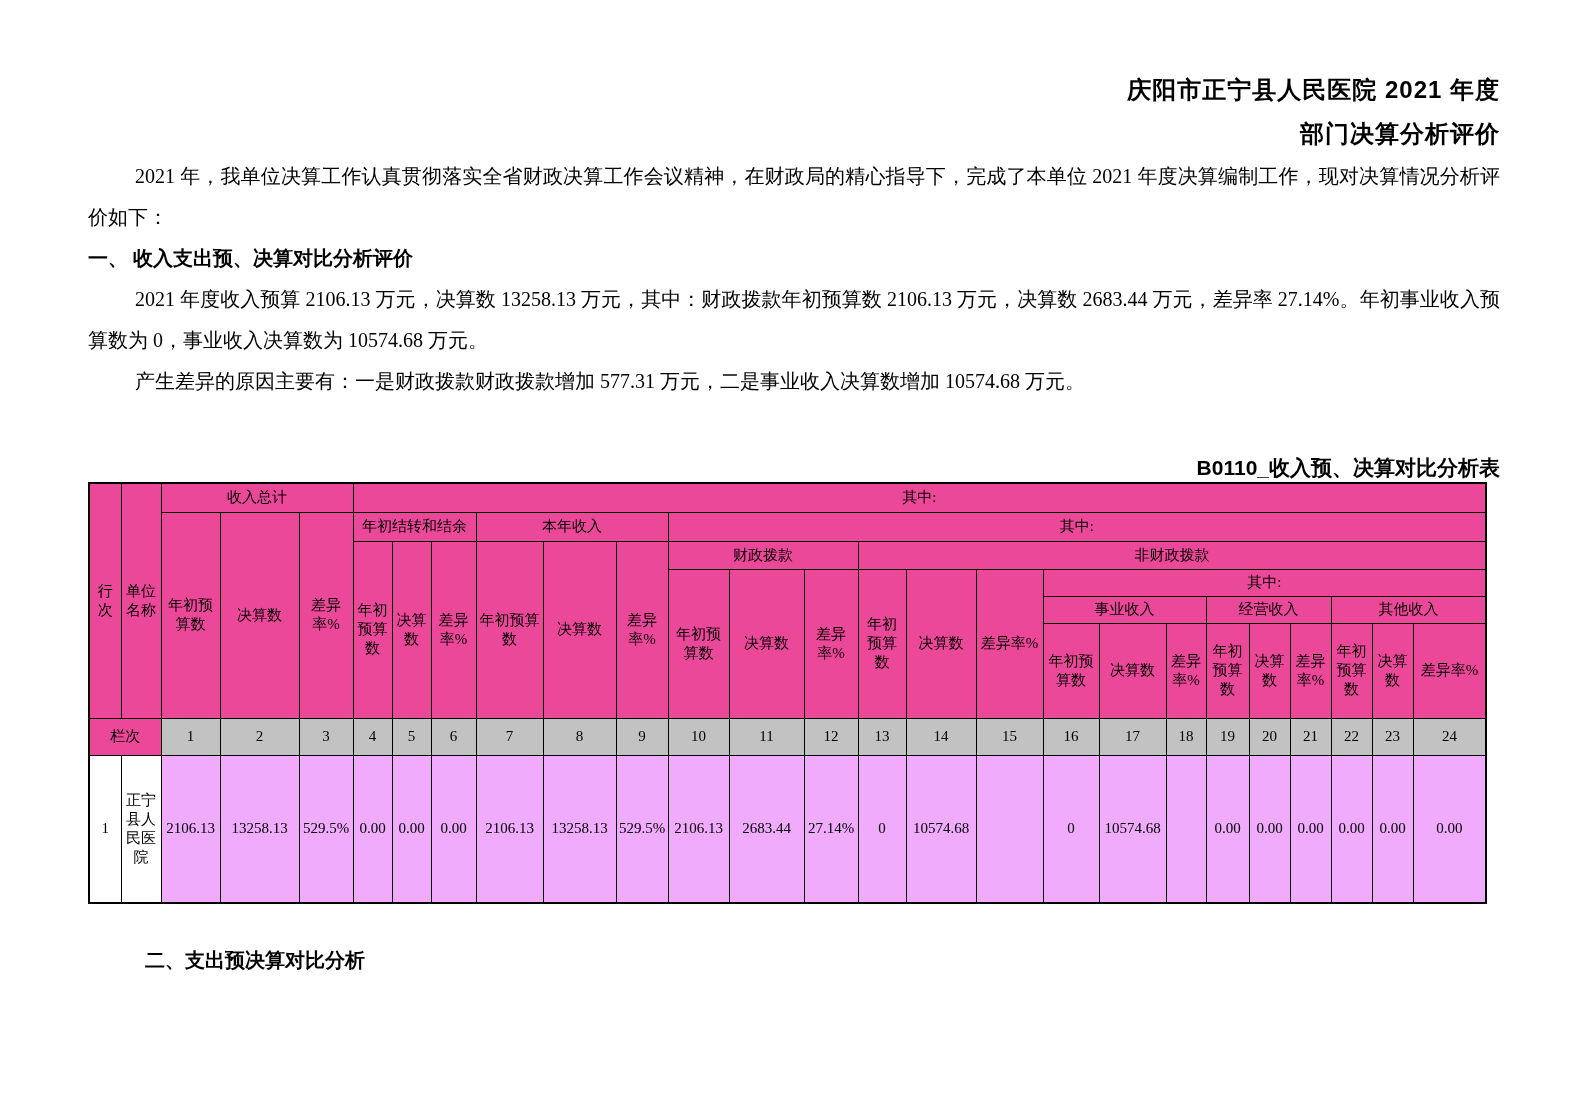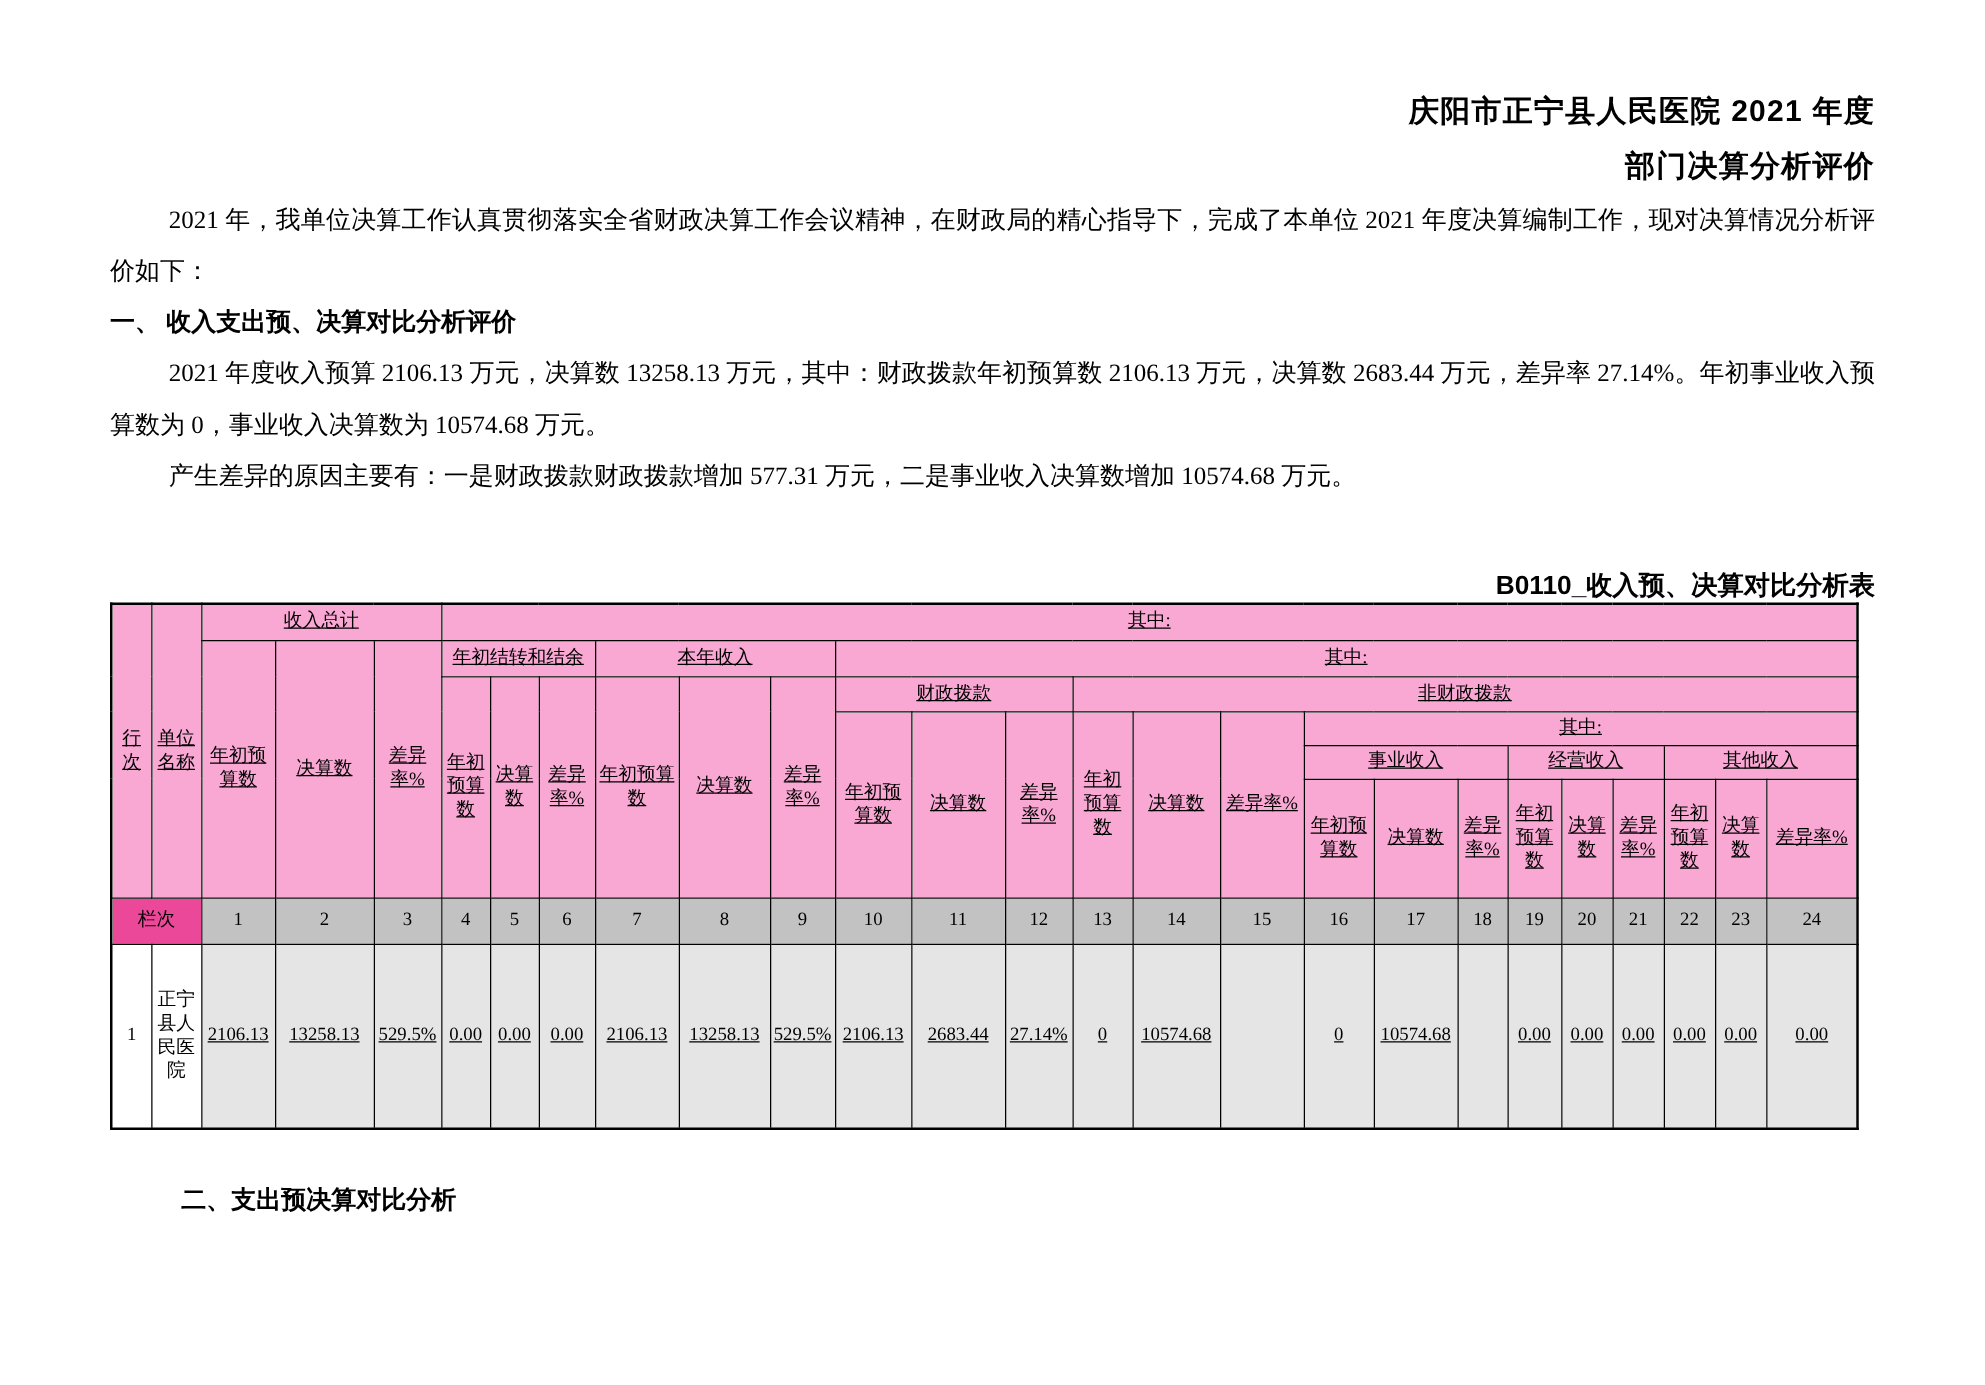--- a/index.html
+++ b/index.html
@@ -41,29 +41,29 @@
   table.report {
     border-collapse:collapse; table-layout:fixed; width:1399px;
     border:2px solid #000;
   }
   table.report th, table.report td {
     border:1px solid #000;
     font-weight:normal; font-size:15px; line-height:19px;
     text-align:center; vertical-align:middle;
     padding:1px 2px; word-break:break-all; overflow:hidden;
   }
-  table.report th { background:#f9a8d4;text-decoration:underline; }
+  table.report th { background:#ec4899; }
   tr.lanci-row td { background:#c2c2c2; font-size:15px; }
   .ofwhich { text-align:left; padding-left:6px; }
   .v1 { padding:0 10px; }       
   .v2 { padding:0 9px; }        
   .vname { padding:0 11px; }    
   td.num {
-    background:#e5e5e5; text-align:right;
-    padding:0 5px 0 2px; font-size:16px; line-height:22px;text-decoration:underline;
+    background:#f0abfc; text-align:right;
+    padding:0 5px 0 2px; font-size:16px; line-height:22px;
   }
   td.rowno { background:#fff; font-size:16px; }
   td.uname { background:#fff; font-size:15px; line-height:21px; }
 </style>
 </head>
 <body>
 
 <div class="page">
 
   <div class="doc-title">庆阳市正宁县人民医院 2021 年度</div>

